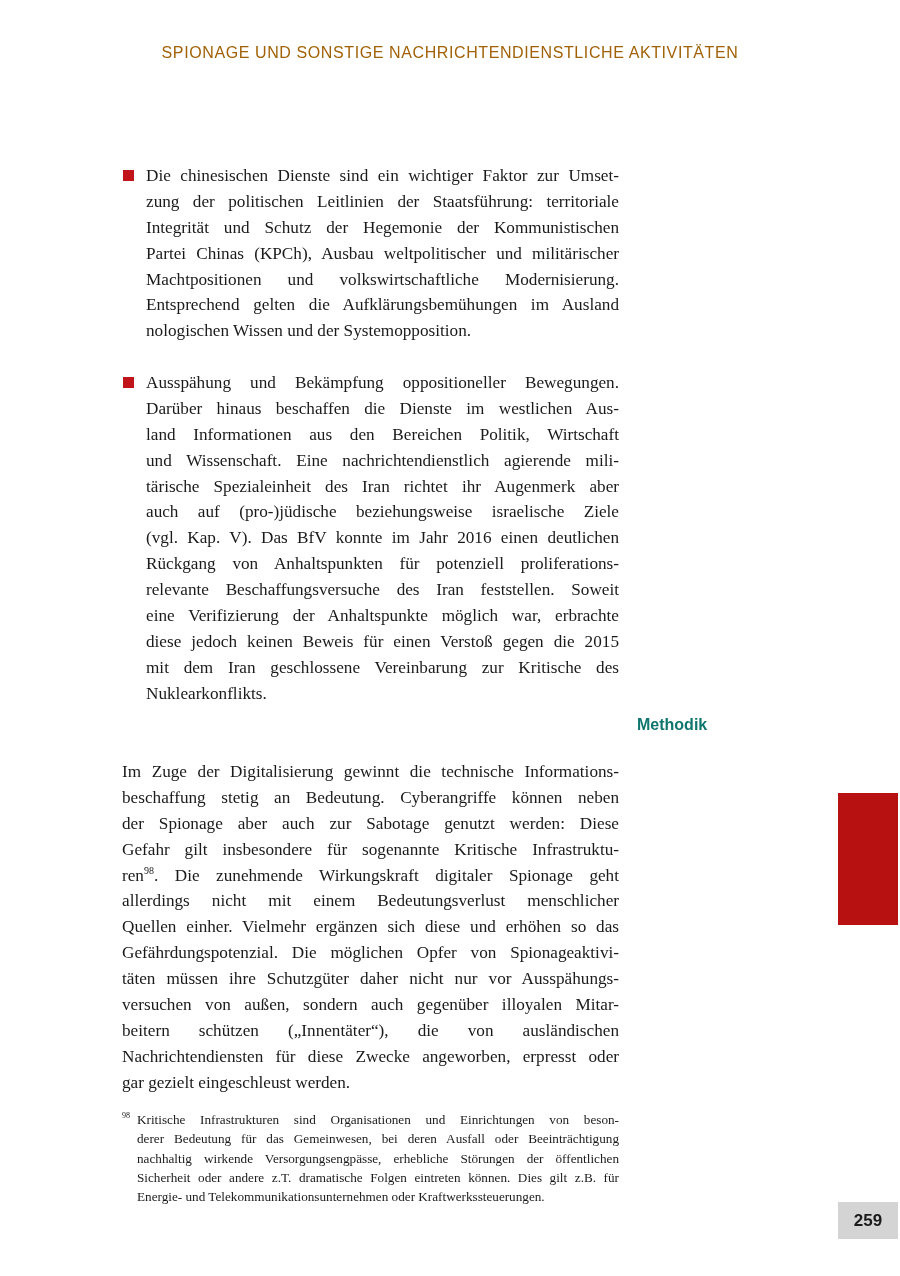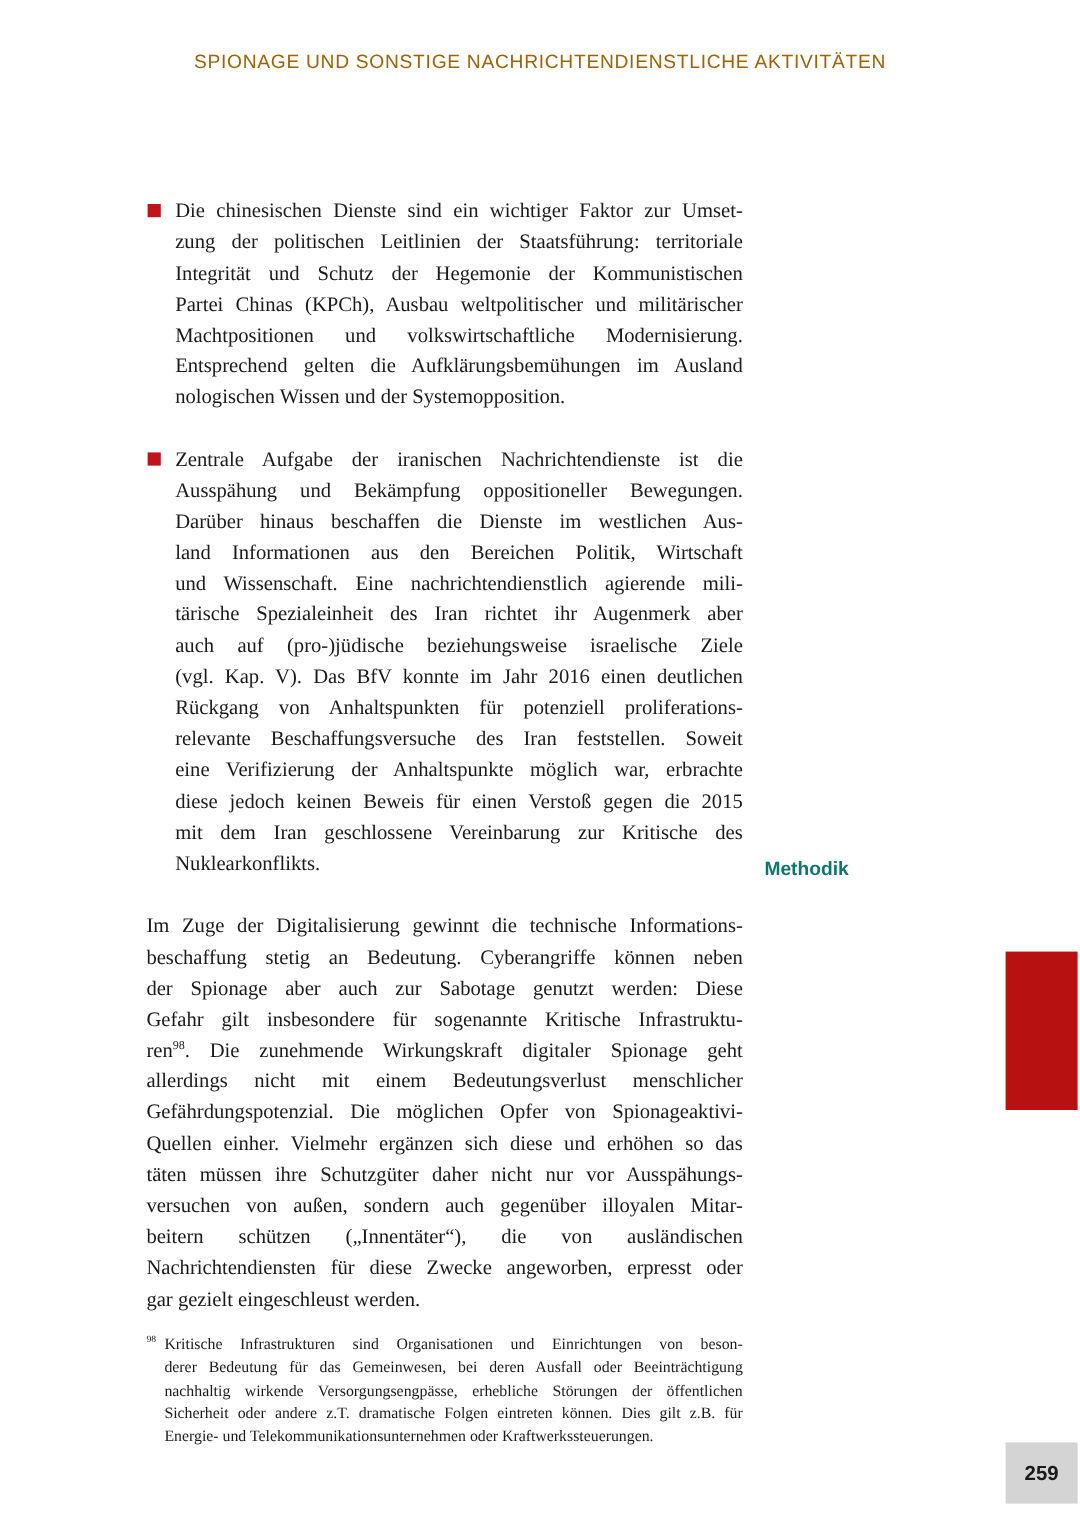--- a/index.html
+++ b/index.html
@@ -31,21 +31,21 @@
     position: absolute; left: 637px; top: 716px;
     font-family: "Liberation Sans", "DejaVu Sans", sans-serif;
     font-weight: bold; font-size: 16px; color: #0f766e;
   }
   .chapter-tab { position: absolute; left: 838px; top: 793px; width: 60px; height: 132px; background: #b81111; }
   .footnote { position: absolute; left: 122px; top: 1110px; width: 497px; font-size: 13.2px; line-height: 19.3px; }
   .footnote .fn-mark { position: absolute; left: 0; top: 0; font-size: 8px; line-height: 12px; }
   .footnote .fn-text { position: absolute; left: 15px; width: 482px; }
   .footnote .line { height: 19.3px; }
   .page-number {
-    position: absolute; left: 838px; top: 1202px; width: 60px; height: 51px; background: #d4d4d4;
+    position: absolute; left: 838px; top: 1202px; width: 60px; height: 37px; background: #d4d4d4;
     font-family: "Liberation Sans", "DejaVu Sans", sans-serif; font-weight: bold; font-size: 17px;
     display: flex; align-items: center; justify-content: center; color: #1a1a1a;
   }
 </style>
 </head>
 <body>
 
 <div class="running-head">SPIONAGE UND SONSTIGE NACHRICHTENDIENSTLICHE AKTIVITÄTEN</div>
 
 <div class="bullet-list body-text">
@@ -57,21 +57,20 @@
       <span class="line">Integrität und Schutz der Hegemonie der Kommunistischen</span>
       <span class="line">Partei Chinas (KPCh), Ausbau weltpolitischer und militärischer</span>
       <span class="line">Machtpositionen und volkswirtschaftliche Modernisierung.</span>
       <span class="line">Entsprechend gelten die Aufklärungsbemühungen im Ausland</span>
       <span class="line last">nologischen Wissen und der Systemopposition.</span>
     </div>
   </div>
   <div class="bullet-item" style="top:207px">
     <span class="bullet-square"></span>
     <div class="bullet-text">
-      <span class="line">Zentrale Aufgabe der iranischen Nachrichtendienste ist die</span>
       <span class="line">Ausspähung und Bekämpfung oppositioneller Bewegungen.</span>
       <span class="line">Darüber hinaus beschaffen die Dienste im westlichen Aus-</span>
       <span class="line">land Informationen aus den Bereichen Politik, Wirtschaft</span>
       <span class="line">und Wissenschaft. Eine nachrichtendienstlich agierende mili-</span>
       <span class="line">tärische Spezialeinheit des Iran richtet ihr Augenmerk aber</span>
       <span class="line">auch auf (pro-)jüdische beziehungsweise israelische Ziele</span>
       <span class="line">(vgl. Kap. V). Das BfV konnte im Jahr 2016 einen deutlichen</span>
       <span class="line">Rückgang von Anhaltspunkten für potenziell proliferations-</span>
       <span class="line">relevante Beschaffungsversuche des Iran feststellen. Soweit</span>
       <span class="line">eine Verifizierung der Anhaltspunkte möglich war, erbrachte</span>
@@ -84,22 +83,22 @@
 
 <div class="margin-note">Methodik</div>
 
 <div class="paragraph body-text">
   <span class="line">Im Zuge der Digitalisierung gewinnt die technische Informations-</span>
   <span class="line">beschaffung stetig an Bedeutung. Cyberangriffe können neben</span>
   <span class="line">der Spionage aber auch zur Sabotage genutzt werden: Diese</span>
   <span class="line">Gefahr gilt insbesondere für sogenannte Kritische Infrastruktu-</span>
   <span class="line"><span>ren</span><span class="sup">98</span><span>. Die zunehmende Wirkungskraft digitaler Spionage geht</span></span>
   <span class="line">allerdings nicht mit einem Bedeutungsverlust menschlicher</span>
+  <span class="line">Quellen einher. Vielmehr ergänzen sich diese und erhöhen so das</span>
   <span class="line">Gefährdungspotenzial. Die möglichen Opfer von Spionageaktivi-</span>
-  <span class="line">Quellen einher. Vielmehr ergänzen sich diese und erhöhen so das</span>
   <span class="line">täten müssen ihre Schutzgüter daher nicht nur vor Ausspähungs-</span>
   <span class="line">versuchen von außen, sondern auch gegenüber illoyalen Mitar-</span>
   <span class="line">beitern schützen („Innentäter“), die von ausländischen</span>
   <span class="line">Nachrichtendiensten für diese Zwecke angeworben, erpresst oder</span>
   <span class="line last">gar gezielt eingeschleust werden.</span>
 </div>
 
 <div class="chapter-tab"></div>
 
 <div class="footnote">

